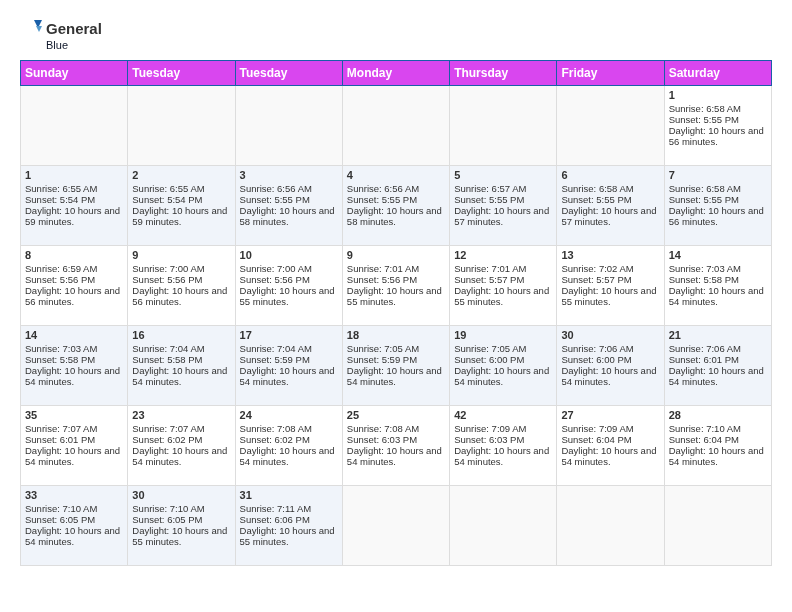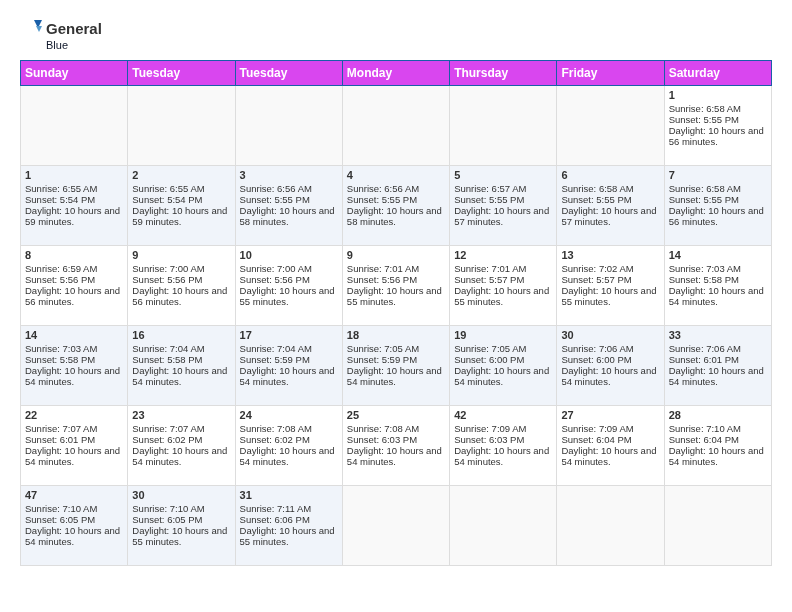--- a/index.html
+++ b/index.html
@@ -144,33 +144,33 @@
           <td><span class="day-num">13</span><span>Sunrise: 7:02 AM</span><br><span>Sunset: 5:57 PM</span><br><span>Daylight: 10 hours and 55 minutes.</span></td>
           <td><span class="day-num">14</span><span>Sunrise: 7:03 AM</span><br><span>Sunset: 5:58 PM</span><br><span>Daylight: 10 hours and 54 minutes.</span></td>
         </tr>
         <tr>
           <td><span class="day-num">14</span><span>Sunrise: 7:03 AM</span><br><span>Sunset: 5:58 PM</span><br><span>Daylight: 10 hours and 54 minutes.</span></td>
           <td><span class="day-num">16</span><span>Sunrise: 7:04 AM</span><br><span>Sunset: 5:58 PM</span><br><span>Daylight: 10 hours and 54 minutes.</span></td>
           <td><span class="day-num">17</span><span>Sunrise: 7:04 AM</span><br><span>Sunset: 5:59 PM</span><br><span>Daylight: 10 hours and 54 minutes.</span></td>
           <td><span class="day-num">18</span><span>Sunrise: 7:05 AM</span><br><span>Sunset: 5:59 PM</span><br><span>Daylight: 10 hours and 54 minutes.</span></td>
           <td><span class="day-num">19</span><span>Sunrise: 7:05 AM</span><br><span>Sunset: 6:00 PM</span><br><span>Daylight: 10 hours and 54 minutes.</span></td>
           <td><span class="day-num">30</span><span>Sunrise: 7:06 AM</span><br><span>Sunset: 6:00 PM</span><br><span>Daylight: 10 hours and 54 minutes.</span></td>
-          <td><span class="day-num">33</span><span>Sunrise: 7:06 AM</span><br><span>Sunset: 6:01 PM</span><br><span>Daylight: 10 hours and 54 minutes.</span></td>
+          <td><span class="day-num">21</span><span>Sunrise: 7:06 AM</span><br><span>Sunset: 6:01 PM</span><br><span>Daylight: 10 hours and 54 minutes.</span></td>
         </tr>
         <tr>
-          <td><span class="day-num">22</span><span>Sunrise: 7:07 AM</span><br><span>Sunset: 6:01 PM</span><br><span>Daylight: 10 hours and 54 minutes.</span></td>
+          <td><span class="day-num">35</span><span>Sunrise: 7:07 AM</span><br><span>Sunset: 6:01 PM</span><br><span>Daylight: 10 hours and 54 minutes.</span></td>
           <td><span class="day-num">23</span><span>Sunrise: 7:07 AM</span><br><span>Sunset: 6:02 PM</span><br><span>Daylight: 10 hours and 54 minutes.</span></td>
           <td><span class="day-num">24</span><span>Sunrise: 7:08 AM</span><br><span>Sunset: 6:02 PM</span><br><span>Daylight: 10 hours and 54 minutes.</span></td>
           <td><span class="day-num">25</span><span>Sunrise: 7:08 AM</span><br><span>Sunset: 6:03 PM</span><br><span>Daylight: 10 hours and 54 minutes.</span></td>
           <td><span class="day-num">42</span><span>Sunrise: 7:09 AM</span><br><span>Sunset: 6:03 PM</span><br><span>Daylight: 10 hours and 54 minutes.</span></td>
           <td><span class="day-num">27</span><span>Sunrise: 7:09 AM</span><br><span>Sunset: 6:04 PM</span><br><span>Daylight: 10 hours and 54 minutes.</span></td>
           <td><span class="day-num">28</span><span>Sunrise: 7:10 AM</span><br><span>Sunset: 6:04 PM</span><br><span>Daylight: 10 hours and 54 minutes.</span></td>
         </tr>
         <tr>
-          <td><span class="day-num">47</span><span>Sunrise: 7:10 AM</span><br><span>Sunset: 6:05 PM</span><br><span>Daylight: 10 hours and 54 minutes.</span></td>
+          <td><span class="day-num">33</span><span>Sunrise: 7:10 AM</span><br><span>Sunset: 6:05 PM</span><br><span>Daylight: 10 hours and 54 minutes.</span></td>
           <td><span class="day-num">30</span><span>Sunrise: 7:10 AM</span><br><span>Sunset: 6:05 PM</span><br><span>Daylight: 10 hours and 55 minutes.</span></td>
           <td><span class="day-num">31</span><span>Sunrise: 7:11 AM</span><br><span>Sunset: 6:06 PM</span><br><span>Daylight: 10 hours and 55 minutes.</span></td>
           <td class="empty-cell"></td>
           <td class="empty-cell"></td>
           <td class="empty-cell"></td>
           <td class="empty-cell"></td>
         </tr>
       </tbody>
   </table>
 </div>

